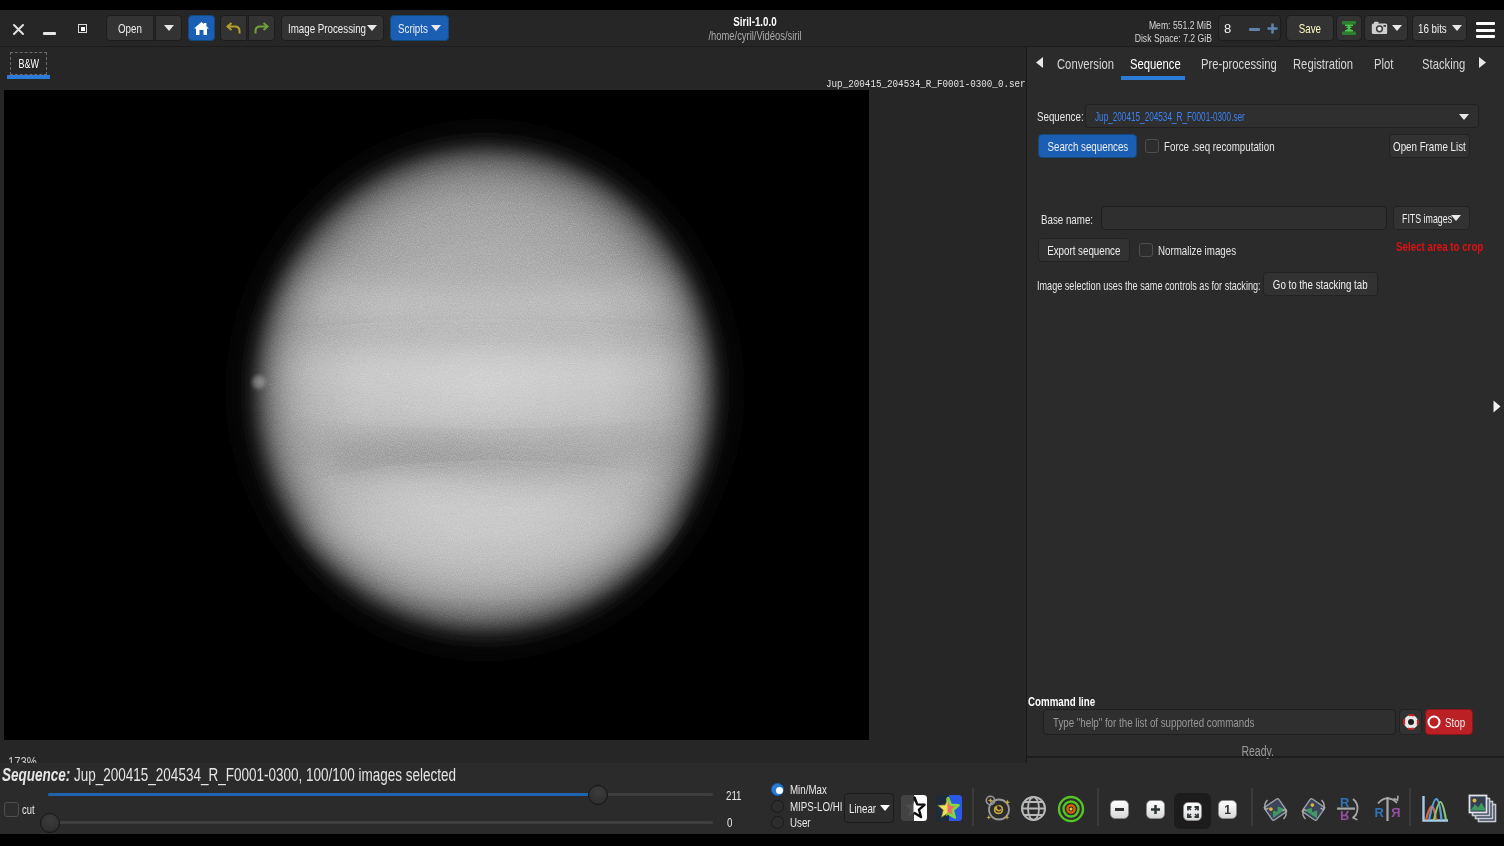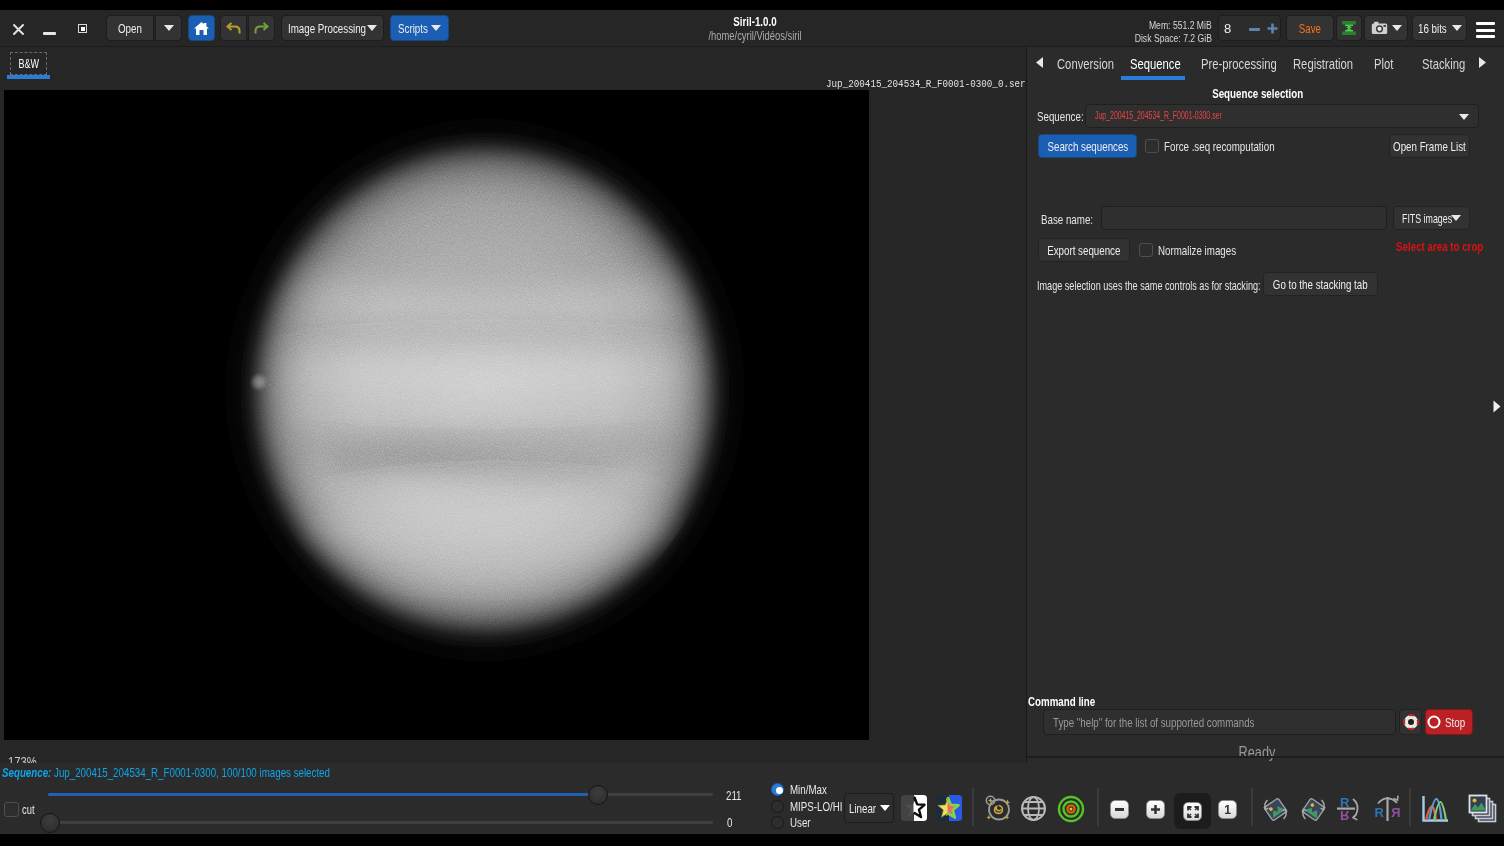--- a/index.html
+++ b/index.html
@@ -101,21 +101,21 @@
     <div class="abs" style="left:600px;top:4px;width:310px;text-align:center;color:#ffffff;font-size:13px;font-weight:bold"><span class="sq">Siril-1.0.0</span></div>
     <div class="abs" style="left:600px;top:19px;width:310px;text-align:center;color:#ababab;font-size:12.5px"><span class="sq">/home/cyril/Vidéos/siril</span></div>
     <div class="abs" style="left:1050px;top:9px;width:162px;text-align:right;color:#d6d6d6;font-size:11.5px;line-height:13px"><span class="sq sqr">Mem: 551.2 MiB</span><br><span class="sq sqr">Disk Space: 7.2 GiB</span></div>
     <div class="abs" style="left:1218px;top:5px;width:63px;height:26px;background:#2c2c2c;border:1px solid #1d1d1d;border-radius:4px">
       <span class="abs" style="left:5px;top:5px;font-size:13px;color:#eeeeee">8</span>
       <div class="abs" style="left:30px;top:11.5px;width:11px;height:3px;background:#5e83ad;border-radius:1px"></div>
       <svg class="abs" style="left:47px;top:6px" width="13" height="13" viewBox="0 0 13 13">
           <path d="M6.5 1.5 V11.5 M1.5 6.5 H11.5" stroke="#5e83ad" stroke-width="2.6"></path>
         </svg>
     </div>
-    <div class="tbtn" style="left:1286px;width:48px;color:#f97316">
+    <div class="tbtn" style="left:1286px;width:48px;color:#fef9c3">
         <span class="sq">Save</span>
       </div>
     <div class="tbtn" style="left:1336px;width:26px">
       <svg width="16" height="16" viewBox="0 0 16 16">
           <rect x="1" y="1" width="14" height="3.5" rx="1" fill="#2c7f2c"></rect>
           <rect x="1" y="11.5" width="14" height="3.5" rx="1" fill="#2c7f2c"></rect>
           <path d="M8 5 L11 8 L9 8 L9 9 L11 9 L8 11 L5 9 L7 9 L7 8 L5 8 Z" fill="#49c949"></path>
           <rect x="4" y="4.5" width="8" height="1.6" fill="#49c949"></rect>
           <rect x="4" y="10" width="8" height="1.6" fill="#49c949"></rect>
         </svg>
@@ -217,24 +217,23 @@
     <div class="ptab" style="left:30px"><span class="sq sql">Conversion</span></div>
     <div class="ptab" style="left:103px;color:#ffffff"><span class="sq sql">Sequence</span></div>
     <div class="abs" style="left:94px;top:29px;width:64px;height:4px;background:#2b7bd9"></div>
     <div class="ptab" style="left:174px"><span class="sq sql">Pre-processing</span></div>
     <div class="ptab" style="left:266px"><span class="sq sql">Registration</span></div>
     <div class="ptab" style="left:347px"><span class="sq sql">Plot</span></div>
     <div class="ptab" style="left:395px"><span class="sq sql">Stacking</span></div>
     <svg class="abs" style="left:451px;top:9px" width="9" height="13" viewBox="0 0 9 13">
         <path d="M1 1 L8 6.5 L1 12 Z" fill="#e8e8e8"></path>
       </svg>
-    <div class="sechead" style="top:39px"><span class="sq">Sequence selection</span></div>
     <div class="plabel" style="left:10px;top:62px"><span class="sq sql">Sequence:</span></div>
     <div class="entry" style="left:58px;top:57px;width:394px;height:24px">
-      <span class="abs" style="left:9px;top:4px;font-size:11px;color:#ef4444"><span class="sq sql" style="transform:scaleX(0.63)">Jup_200415_204534_R_F0001-0300.ser</span></span>
+      <span class="abs" style="left:9px;top:4px;font-size:13px;color:#3b82f6"><span class="sq sql" style="transform:scaleX(0.63)">Jup_200415_204534_R_F0001-0300.ser</span></span>
       <span class="caret abs" style="right:9px;top:9px"></span>
     </div>
     <div class="pbtn blue" style="left:11px;top:87px;width:99px;height:24px">
         <span class="sq">Search sequences</span>
       </div>
     <div class="checkbox" style="left:118px;top:92px"></div>
     <div class="plabel" style="left:137px;top:92px"><span class="sq sql">Force .seq recomputation</span></div>
     <div class="pbtn" style="left:362px;top:87px;width:81px;height:24px">
         <span class="sq">Open Frame List</span>
       </div>
@@ -264,28 +263,28 @@
           <circle cx="8" cy="8" r="7" fill="none" stroke="#cc2222" stroke-width="2" stroke-dasharray="5.5 5.5" stroke-dashoffset="2.7"></circle>
           <circle cx="8" cy="8" r="3" fill="#1f1f1f"></circle>
         </svg>
     </div>
     <div class="pbtn" style="left:398px;top:662px;width:48px;height:26px;background:#bb2025;border-color:#8c1418;gap:4px">
       <svg width="14" height="14" viewBox="0 0 14 14">
           <circle cx="7" cy="7" r="5.5" fill="none" stroke="#ffffff" stroke-width="2"></circle>
         </svg>
         <span class="sq sql">Stop</span>
     </div>
-    <div class="abs" style="left:0;top:696px;width:462px;text-align:center;font-size:17px;color:#9a9a9a"><span class="sq">Ready.</span></div>
+    <div class="abs" style="left:0;top:696px;width:462px;text-align:center;font-size:14px;color:#9a9a9a"><span class="sq">Ready.</span></div>
     <div class="abs" style="left:0;top:709px;width:477px;height:2px;background:#1e1e1e"></div>
   </div>
   <svg class="abs" style="left:1493px;top:400px" width="8" height="13" viewBox="0 0 8 13">
       <path d="M0.5 0.5 L7.5 6.5 L0.5 12.5 Z" fill="#f0f0f0"></path>
     </svg>
   <div id="bottombar">
-    <div class="abs" style="left:2px;top:2px;font-size:13px;color:#0ea5e9"><span class="sq sql"><span style="font-weight:bold;font-style:italic">Sequence:</span> Jup_200415_204534_R_F0001-0300, 100/100 images selected</span></div>
+    <div class="abs" style="left:2px;top:2px;font-size:18px;color:#e5e5e5"><span class="sq sql"><span style="font-weight:bold;font-style:italic">Sequence:</span> Jup_200415_204534_R_F0001-0300, 100/100 images selected</span></div>
     <div class="abs" style="left:48px;top:30px;width:665px;height:3px;background:#3f3f3f;border-radius:2px"></div>
     <div class="abs" style="left:48px;top:30px;width:550px;height:3px;background:#1f62ae;border-radius:2px"></div>
     <div class="knob" style="left:588px;top:21.5px"></div>
     <div class="abs" style="left:726px;top:25px;width:22px;font-size:13px;color:#e8e8e8"><span class="sq sql">211</span></div>
     <div class="checkbox" style="left:4px;top:39px;width:15px;height:15px"></div>
     <div class="rlbl" style="left:22px;top:40px;font-size:12.5px"><span class="sq sql">cut</span></div>
     <div class="abs" style="left:48px;top:58px;width:665px;height:3px;background:#3f3f3f;border-radius:2px"></div>
     <div class="knob" style="left:40px;top:49.5px"></div>
     <div class="abs" style="left:727px;top:52px;width:22px;font-size:13px;color:#e8e8e8"><span class="sq sql">0</span></div>
     <div class="radio" style="left:771px;top:19.5px;background:#2b7bd9;border-color:#1a62b4"></div>

